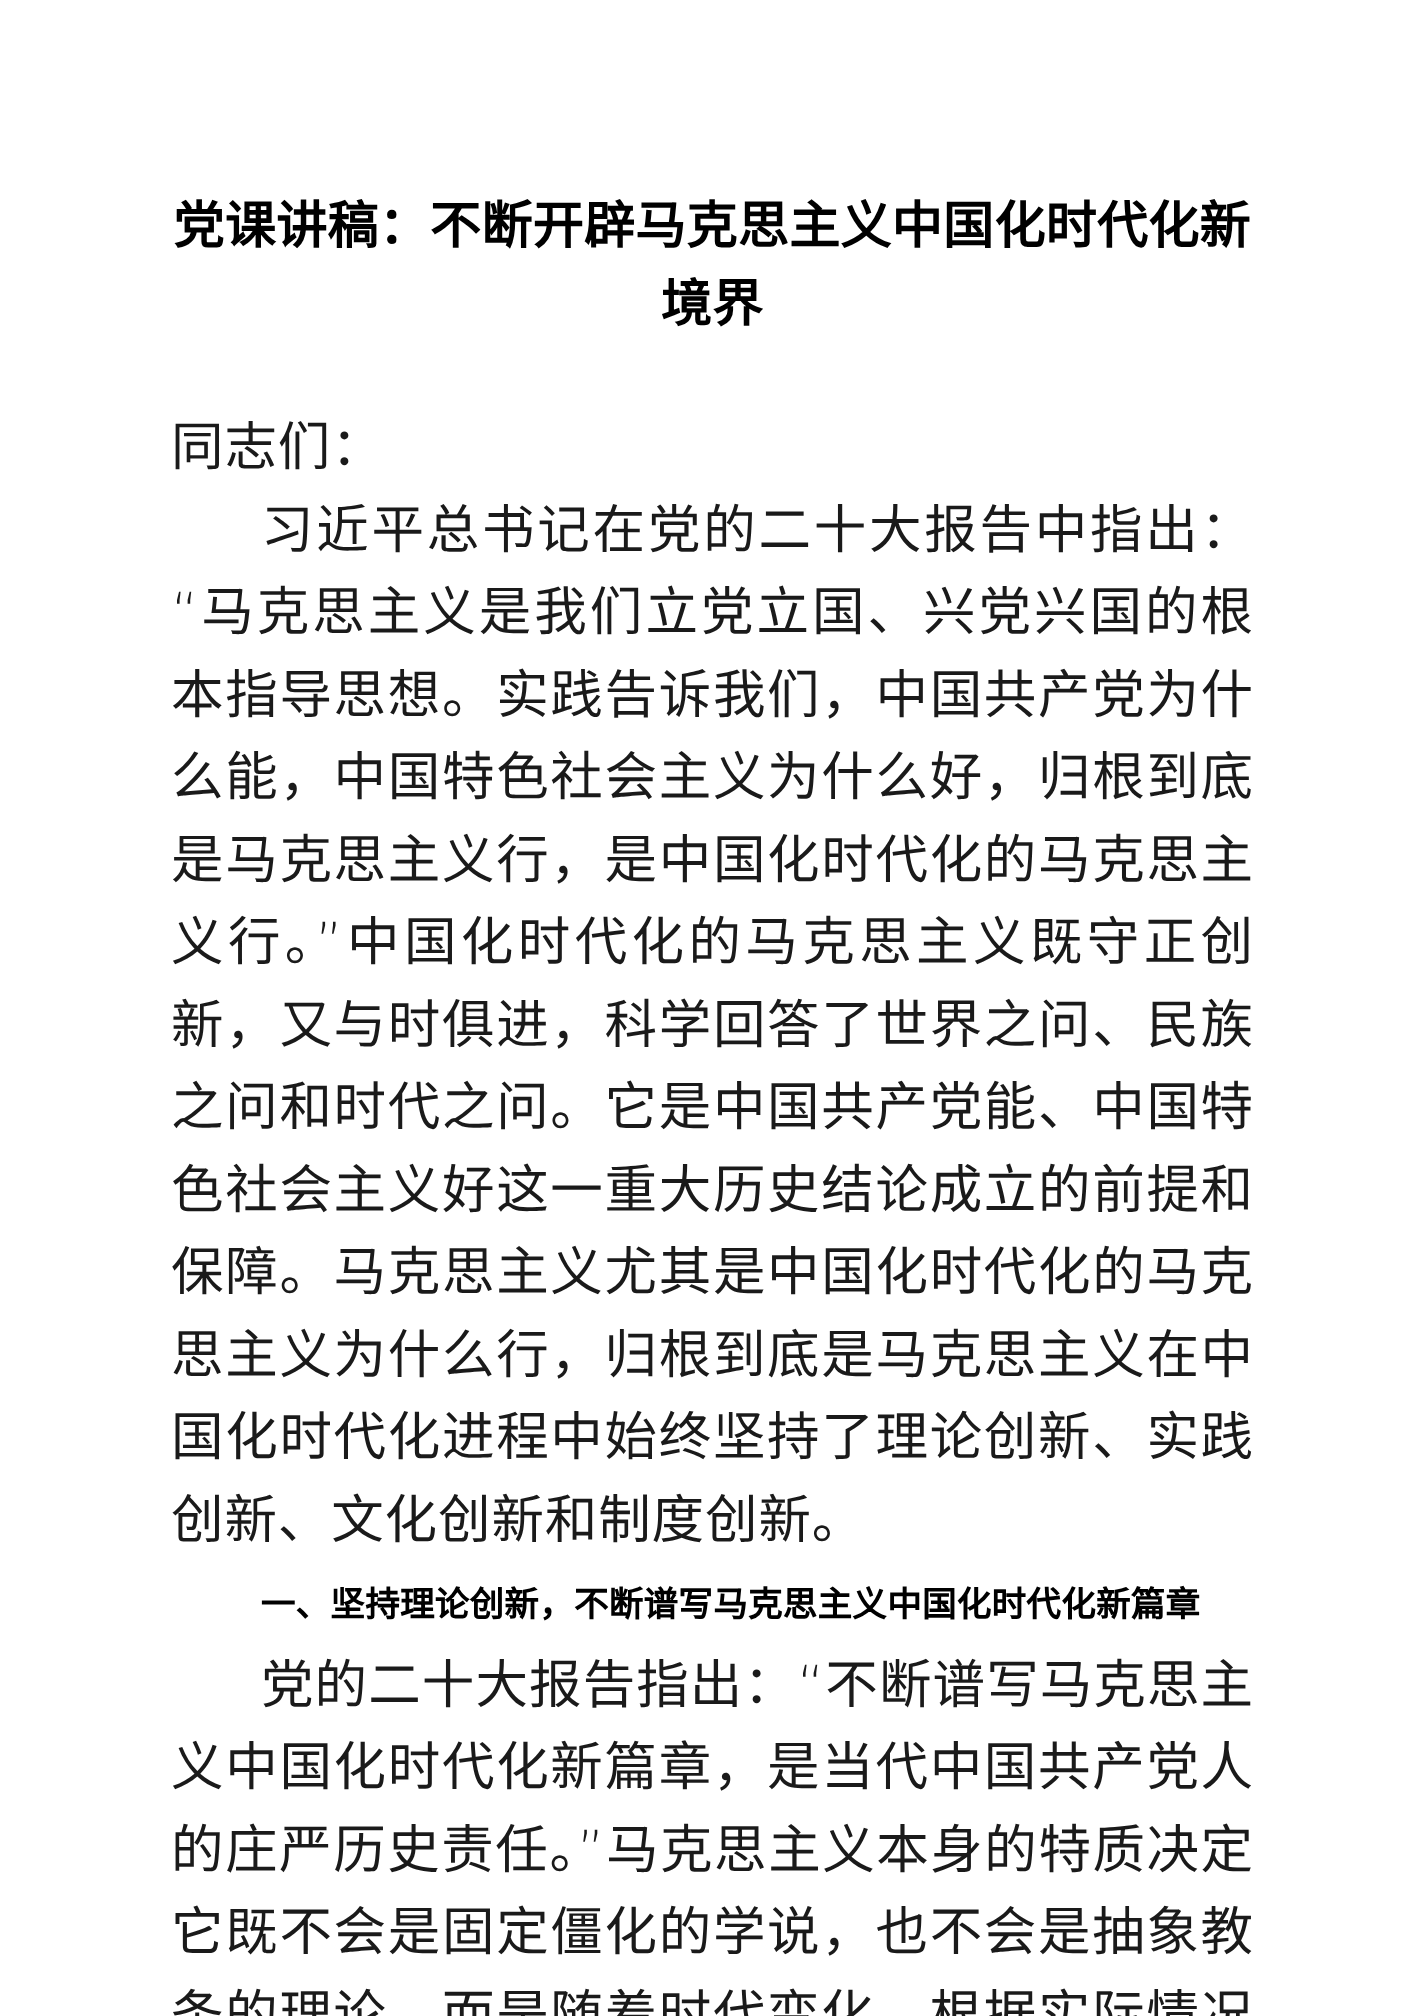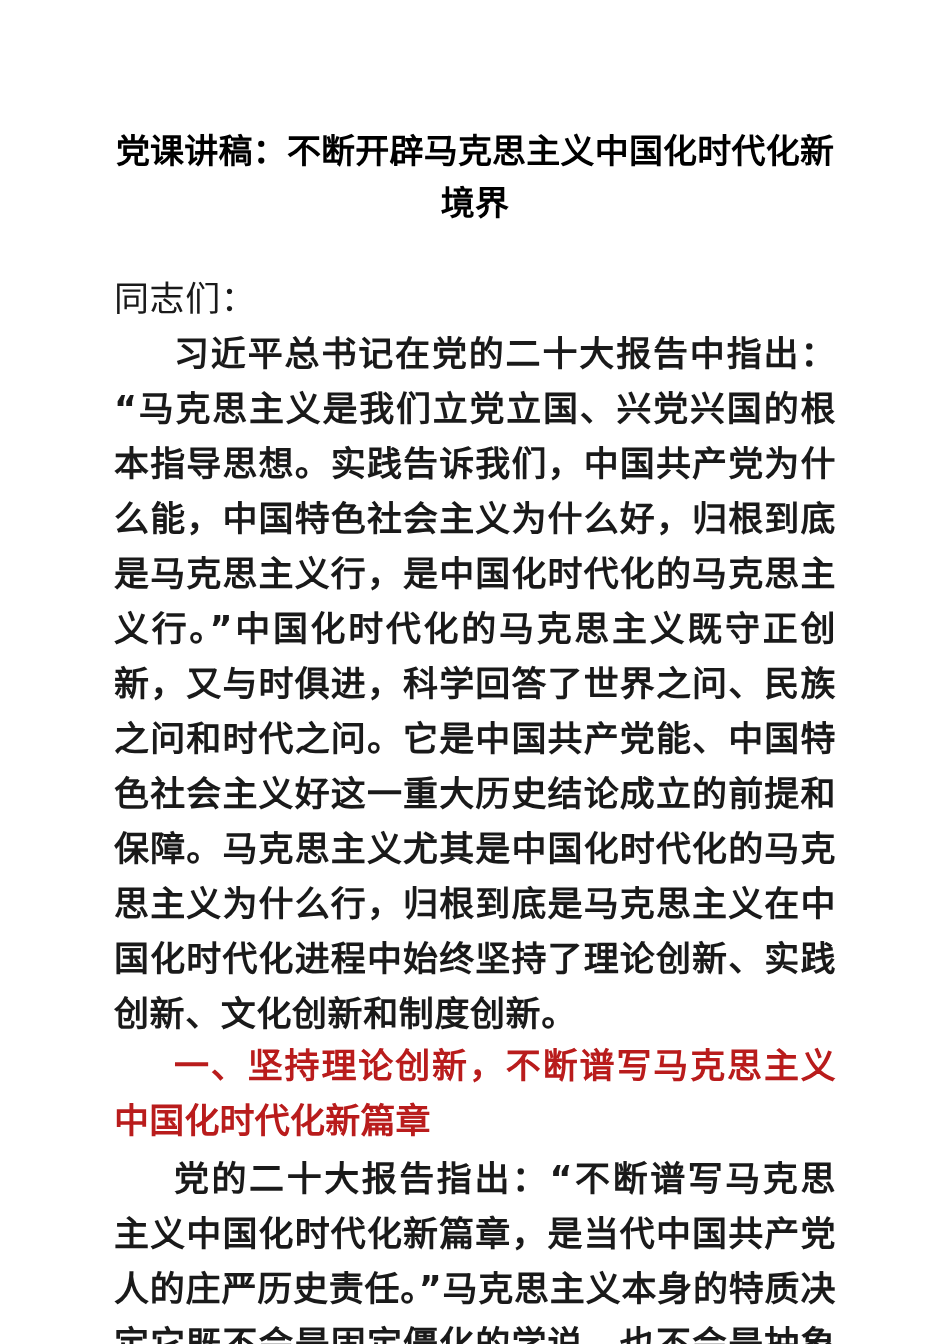--- a/index.html
+++ b/index.html
@@ -50,35 +50,34 @@
     line-height: 55px;
     color: #1a1a1a;
     text-align: justify;
     text-justify: inter-character;
     letter-spacing: 0.6px;
     font-weight: 300;
   }
 
   .para.indent {
     text-indent: 60px;
-    font-weight: bold;
   }
 
   .para.salutation {
     text-indent: 0;
   }
 
   
   .section-heading {
     margin: 0;
-    font-family: Liberation Mono, monospace;
-    font-size: 35px;
+    font-family: Liberation Sans, sans-serif;
+    font-size: 23px;
     line-height: 55px;
     font-weight: bold;
-    color: #b91c1c;
+    color: #000000;
     text-indent: 60px;
     text-align: justify;
     text-justify: inter-character;
     letter-spacing: 0.2px;
   }
 </style>
 </head>
 <body>
 
 <div class="page">

